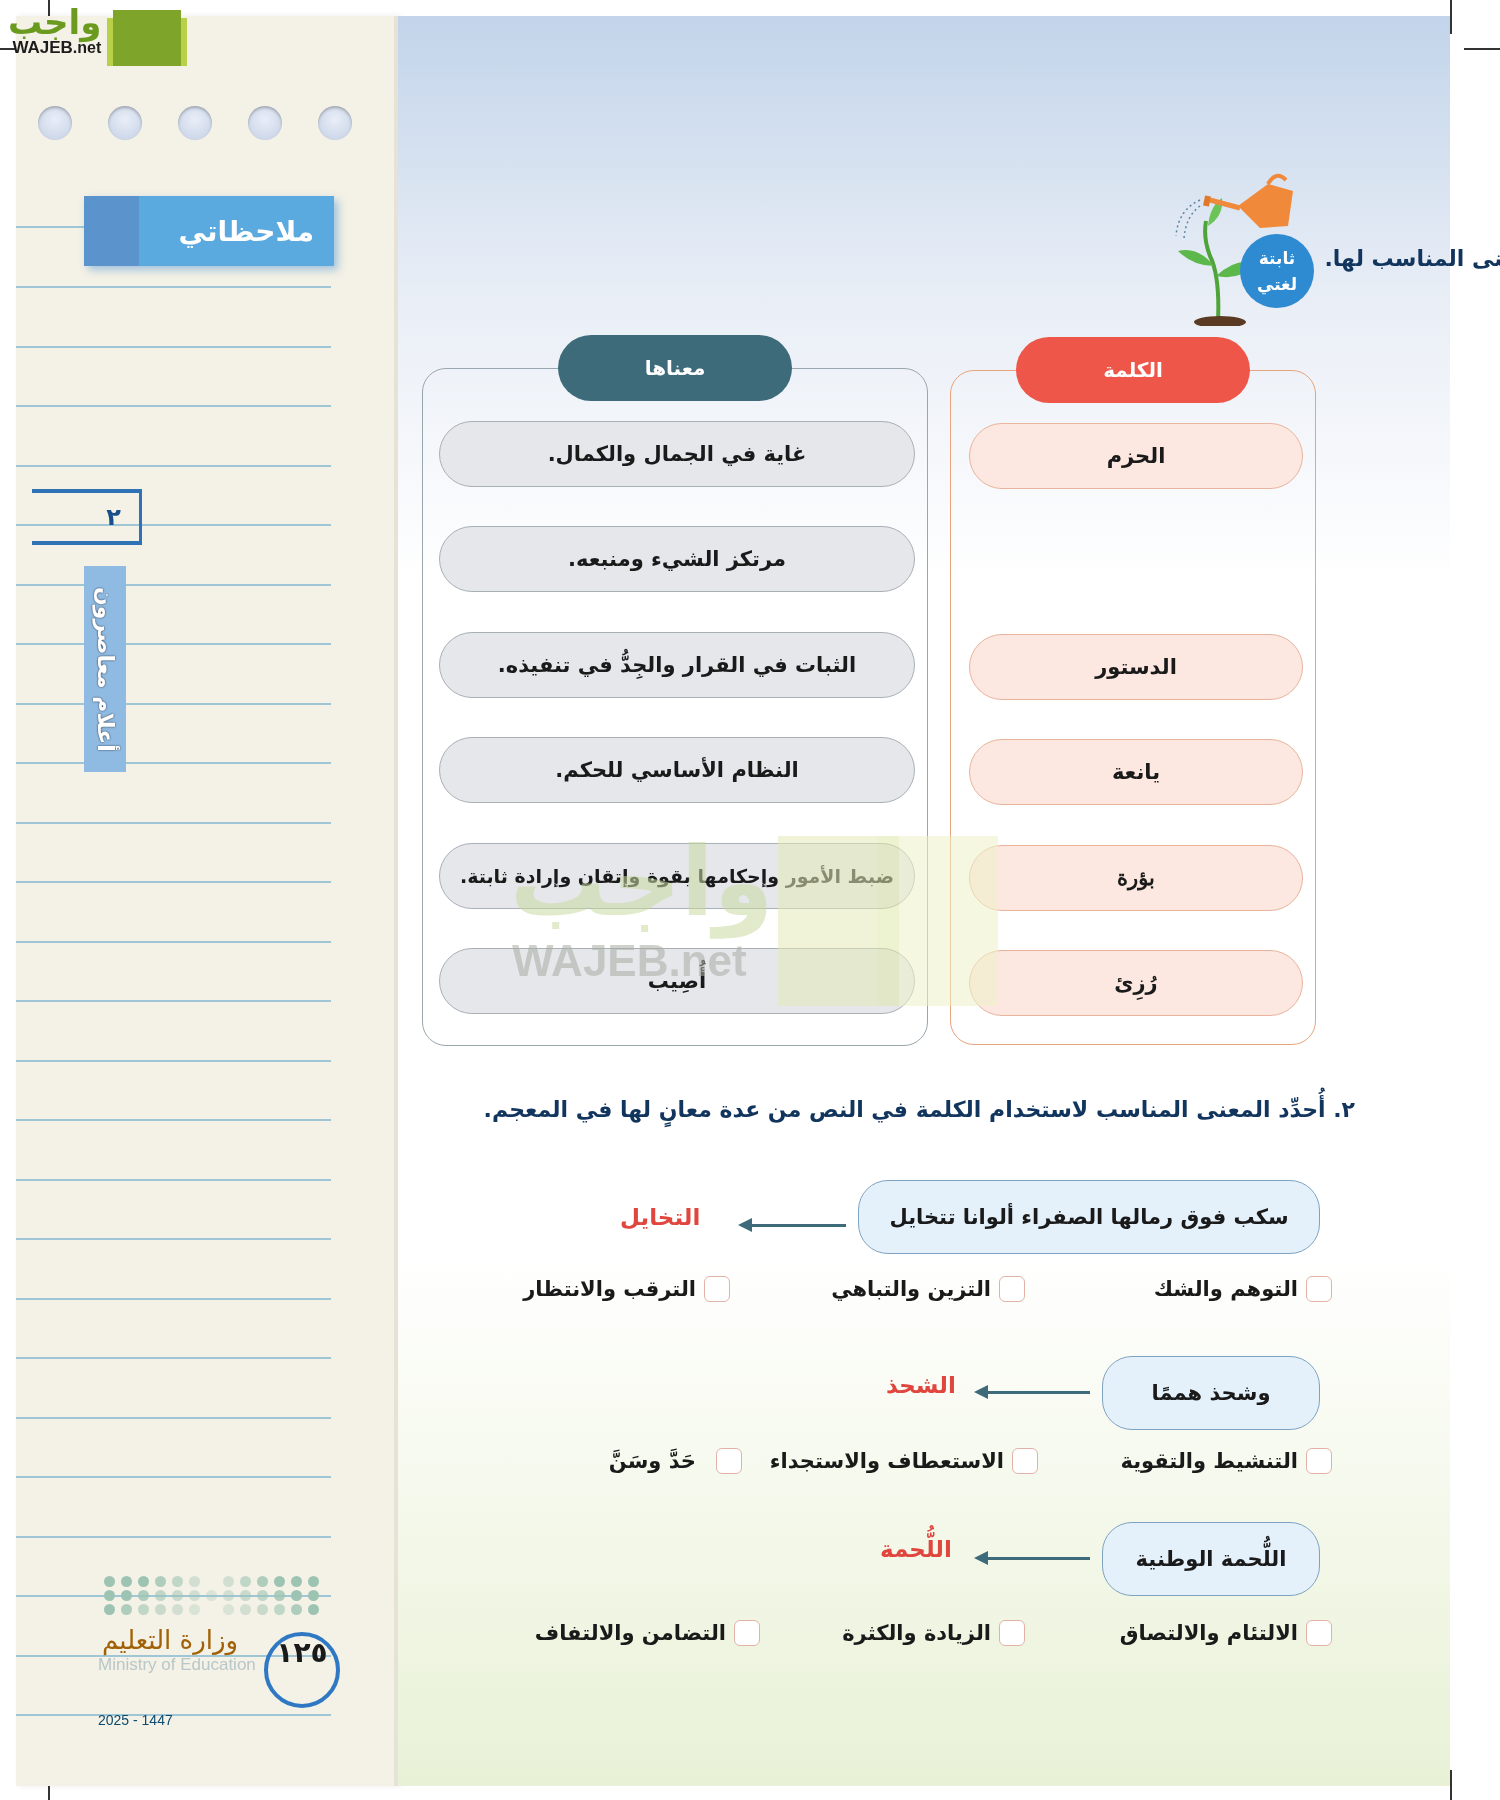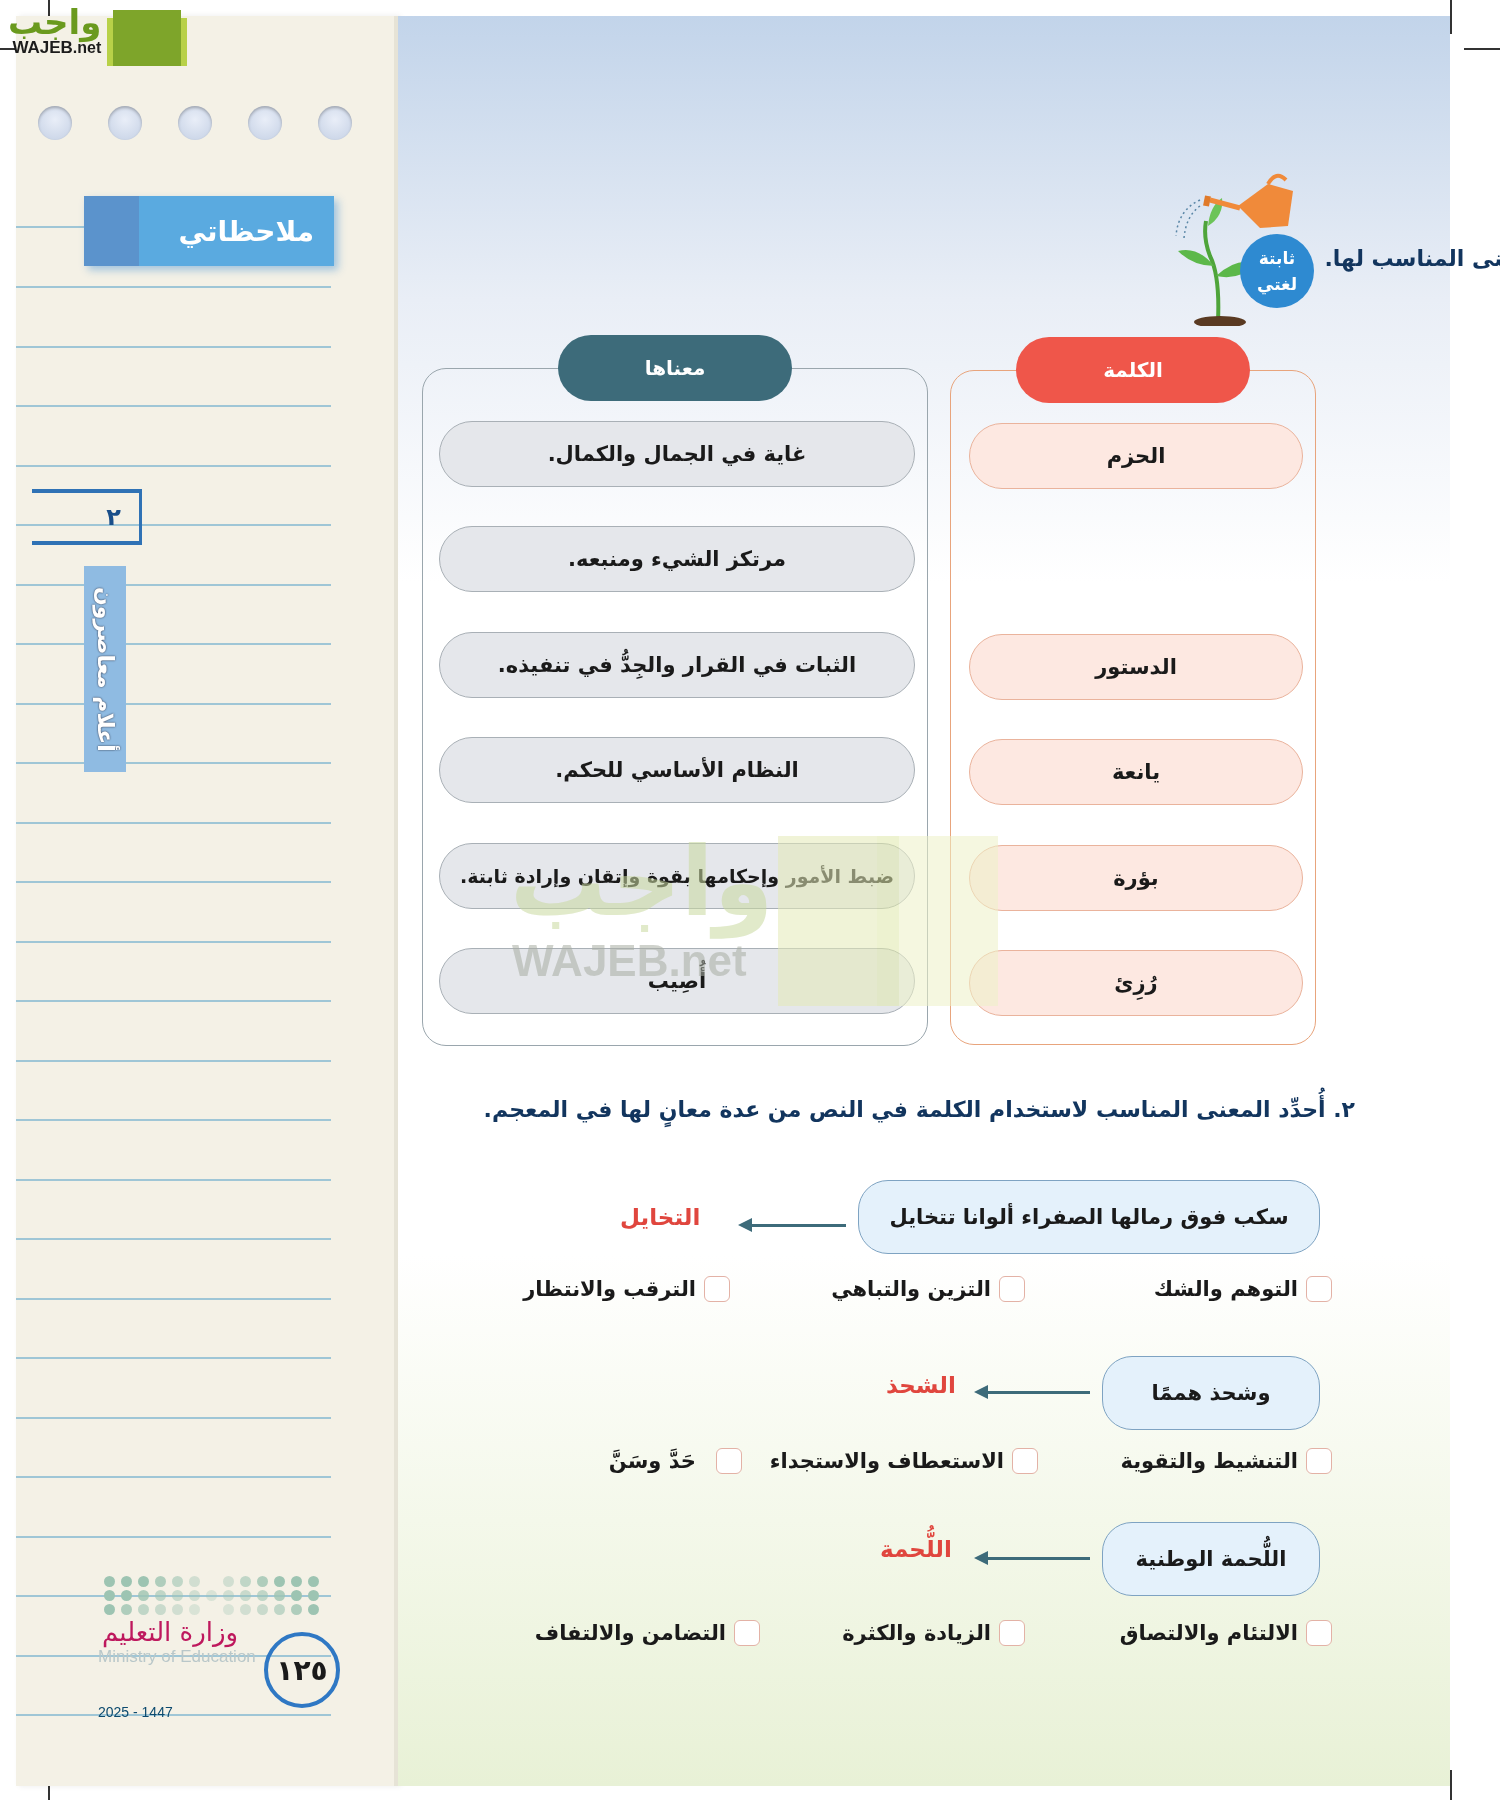--- a/index.html
+++ b/index.html
@@ -22,25 +22,25 @@
               border-top: 4px solid #2f72b5; border-bottom: 4px solid #2f72b5; border-right: 3px solid #2f72b5;
               display: flex; align-items: center; justify-content: flex-end; padding-right: 18px; }
   .unit-box span { color: #1a4f8a; font-weight: bold; font-size: 24px; }
   .unit-tab { position: absolute; left: 68px; top: 550px; width: 42px; height: 206px; background: #8fbbe2;
               display: flex; align-items: center; justify-content: center; }
   .unit-tab span { writing-mode: vertical-rl; color: #fff; font-weight: bold; font-size: 22px;
                    text-shadow: 0 0 2px #223; direction: rtl; }
   .moe { position: absolute; left: 82px; top: 1560px; width: 260px; }
   .moe-dots { display: grid; grid-template-columns: repeat(13, 14px); gap: 3px; margin-left: 6px; }
   .moe-dot { width: 11px; height: 11px; border-radius: 50%; background: #9dc4b2; }
-  .moe-ar { color: #be185d; font-size: 26px; margin-top: 2px; direction: rtl; text-align: left; padding-left: 4px; }
+  .moe-ar { color: #a16207; font-size: 26px; margin-top: 10px; direction: rtl; text-align: left; padding-left: 4px; }
   .moe-en { color: #b9c7c9; font-size: 17px; font-family: "Liberation Sans", sans-serif; }
   .moe-yr { color: #0c4a6e; font-size: 14px; font-family: "Liberation Sans", sans-serif; margin-top: 37px; }
   .page-num { position: absolute; left: 248px; top: 1616px; width: 76px; height: 76px; border-radius: 50%;
-              border: 4px solid #2f78c4; display: flex; align-items: center; justify-content: center; }
+              border: 4px solid #2f78c4; display: flex; align-items: flex-start; justify-content: center; }
   .page-num span { font-size: 28px; font-weight: bold; color: #1a1a1a; }
   
   .main { position: absolute; left: 398px; top: 16px; width: 1052px; height: 1770px;
           background: linear-gradient(180deg, #c2d4ea 0%, #e9eef6 16%, #ffffff 32%, #ffffff 70%, #f4f8ea 85%, #e8f1d6 100%); }
   .logo { position: absolute; left: 8px; top: 4px; display: flex; align-items: flex-start; gap: 6px; }
   .logo-text { display: flex; flex-direction: column; align-items: flex-end; }
   .logo-ar { color: #6a9a1e; font-weight: bold; font-size: 34px; line-height: 36px; }
   .logo-en { color: #1c1c1c; font-family: "Liberation Sans", sans-serif; font-weight: bold; font-size: 17px; line-height: 16px; }
   .logo-en small { font-size: 16px; }
   .logo-book { width: 80px; height: 62px; position: relative; }
@@ -256,21 +256,21 @@
       </div>
     <div class="pill" style="top:52px;">
         <span>الحزم</span>
       </div>
     <div class="pill" style="top:263px;">
         <span>الدستور</span>
       </div>
     <div class="pill" style="top:368px;">
         <span>يانعة</span>
       </div>
-    <div class="pill" style="top:474px;">
+    <div class="pill" style="top:474px;font-family:Liberation Serif, serif;">
         <span>بؤرة</span>
       </div>
     <div class="pill" style="top:579px;">
         <span>رُزِئ</span>
       </div>
   </div>
 
   <div class="watermark" style="left:102px;">
     <div class="wm-ar">واجب</div>
     <div class="wm-en">WAJEB.net</div>

